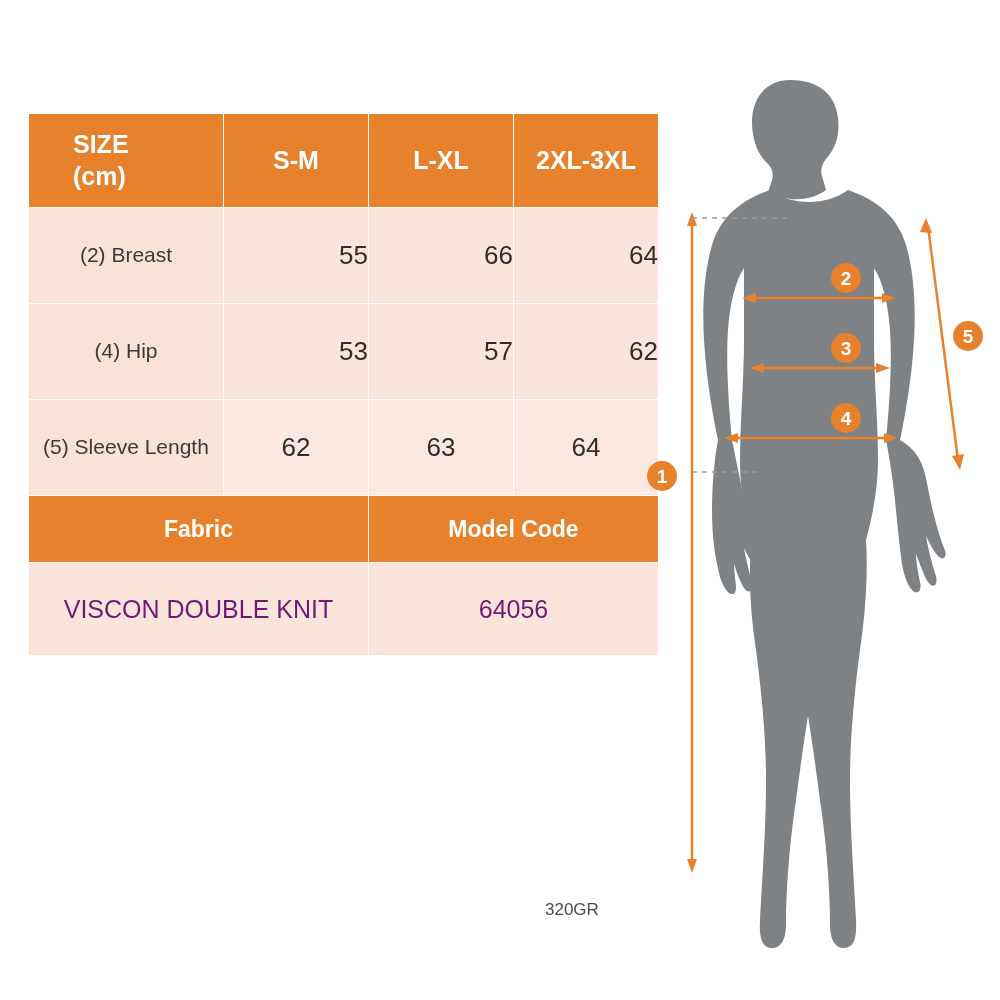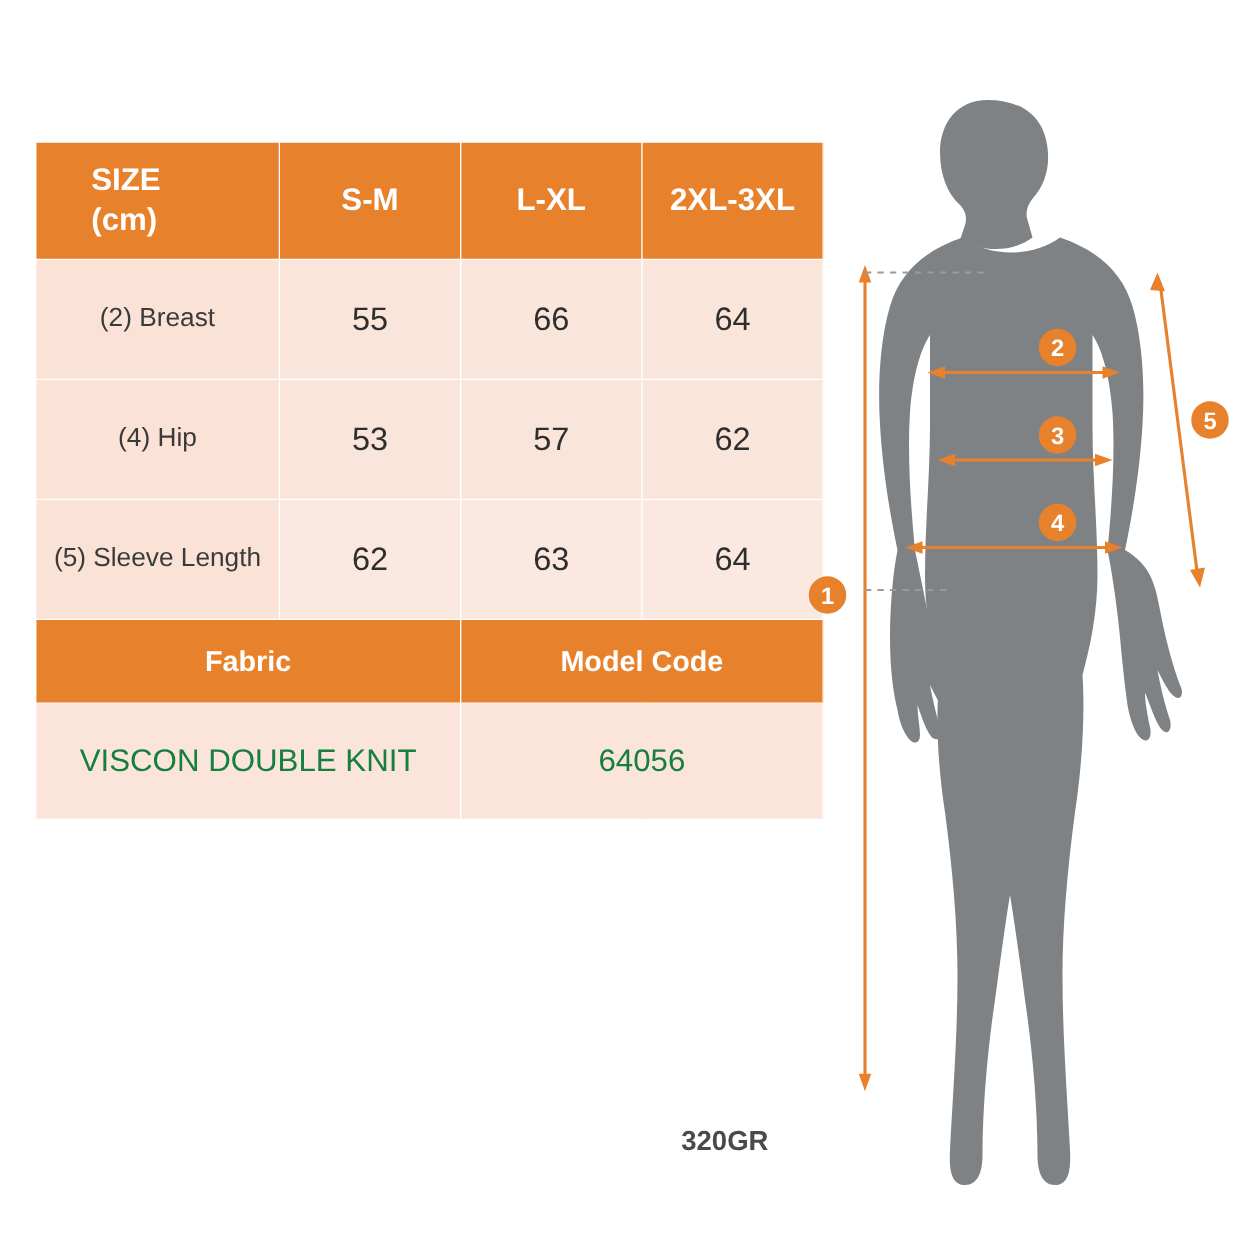--- a/index.html
+++ b/index.html
@@ -56,45 +56,45 @@
     line-height: 1.25;
   }
   .row-val {
     background: #fbe9e1;
     color: #2e2e2e;
     font-size: 26px;
     height: 95px;
   }
   .row-val.alt {
     background: #fae5da;
+    text-align: right;
   }
   .sub-hdr td {
     background: #e8812b;
     color: #ffffff;
     font-weight: bold;
     font-size: 23px;
     height: 66px;
   }
   .sub-val td {
     background: #fbe4da;
-    color: #15803d;
+    color: #701a75;
     font-size: 25px;
     height: 92px;
     line-height: 1.2;
   }
   .col-label { width: 150px; }
   .col-v { width: 144px; }
 
   .weight-note {
     position: absolute;
     left: 545px;
     top: 900px;
-    font-size: 22px;
+    font-size: 17px;
     color: #4a4a4a;
-    font-weight: bold;
   }
 
   
   .figure-area {
     position: absolute;
     left: 640px;
     top: 40px;
     width: 350px;
     height: 930px;
   }

